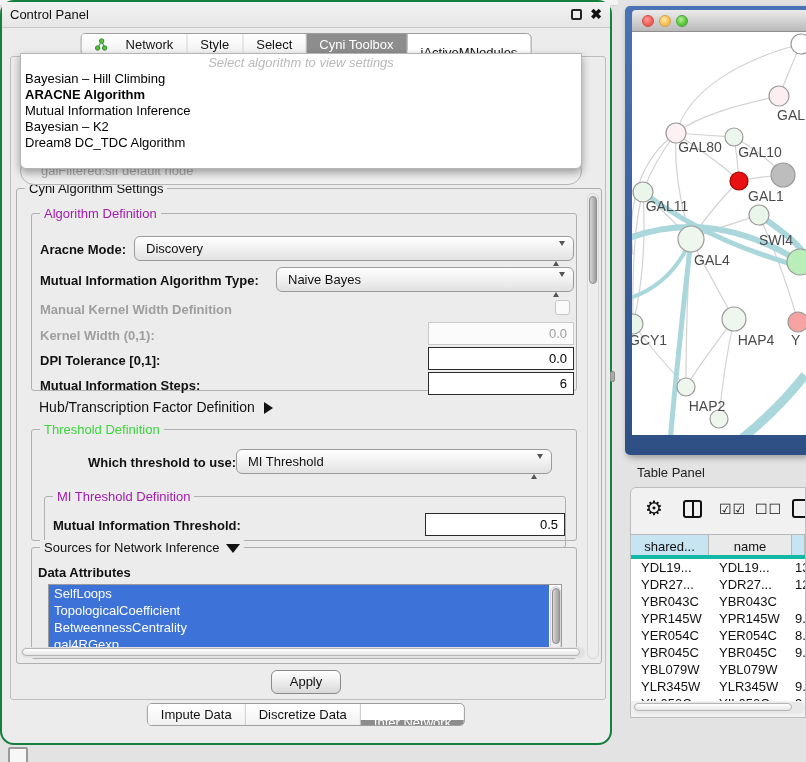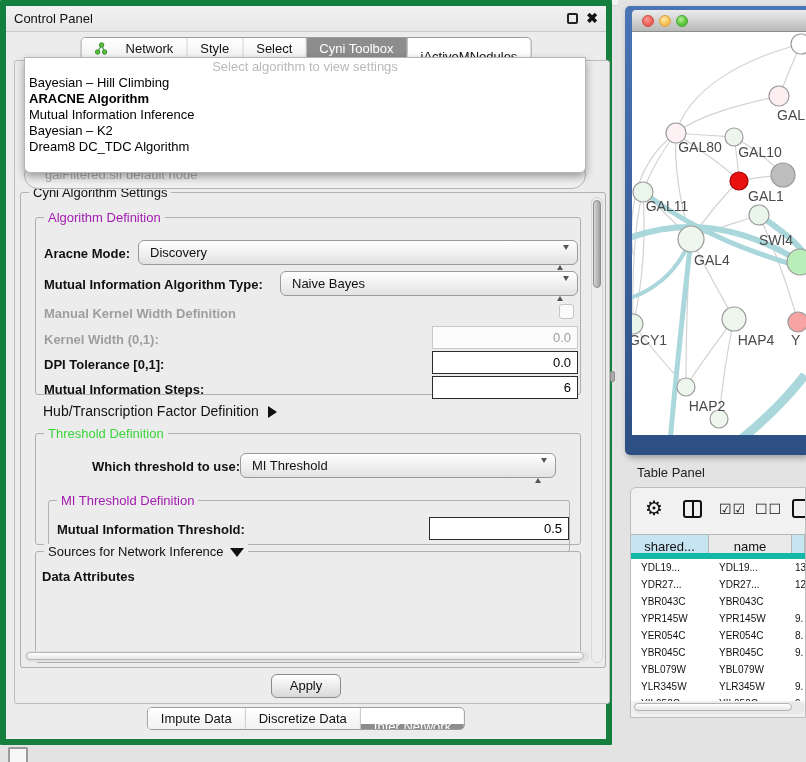--- a/index.html
+++ b/index.html
@@ -2,41 +2,41 @@
 <html><head>
 <meta charset="utf-8">
 <style>
   * { margin:0; padding:0; box-sizing:border-box; }
   body { font-family:"Liberation Sans", sans-serif; }
   #root { position:relative; width:806px; height:762px; background:#e3e3e3; overflow:hidden; font-size:13px; color:#111; }
 
   .top-strip { position:absolute; left:0; top:0; width:618px; height:6px; background:#f3f3f3; border-bottom:1px solid #d8d8d8; }
 
   
-  .cp-window { position:absolute; left:0; top:6; width:612px; height:745px; background:#ececec; border:6px solid #15803d; border-radius:1px; }
+  .cp-window { position:absolute; left:0; top:6; width:612px; height:745px; background:#ececec; border:2px solid #15803d; border-radius:14px; }
   .cp-titlebar { position:absolute; left:0; top:0; width:100%; height:26px; border-bottom:1px solid #c9c9c9; background:linear-gradient(#f2f2f2,#e6e6e6); }
   .cp-title { position:absolute; left:8px; top:5px; font-size:13px; color:#111; }
   .cp-float { position:absolute; right:28px; top:7px; width:11px; height:11px; border:2px solid #222; border-radius:2px; }
   .cp-close { position:absolute; right:8px; top:4px; font-weight:bold; font-size:14px; color:#111; }
 
   .tabbar { position:absolute; left:50%; transform:translateX(-50%); display:flex; height:23px; border:1px solid #9d9d9d; border-radius:5px; overflow:hidden; background:#fff; }
   .tab { display:flex; align-items:center; gap:18px; padding:0 13px; font-size:13px; background:linear-gradient(#ffffff,#f1f1f1); border-right:1px solid #c6c6c6; color:#111; white-space:nowrap; }
   .tab:last-child { border-right:none;margin-top:16px; }
   .tab.sel { background:#8d8d8d; color:#fff; }
   .tabbar.top-tabs { top:31px; }
   .tabbar.bottom-tabs { top:701px; }
 
   .cp-body { position:absolute; left:8px; top:54px; width:596px; height:644px; border:1px solid #bdbdbd; border-radius:3px; background:#ececec; }
 
   
   .bg-combo { position:absolute; left:18px; top:155px; width:562px; height:28px; border:1px solid #b5b5b5; border-radius:14px; background:#f0f0f0; color:#a9a9a9; line-height:26px; padding-left:20px; z-index:1; }
 
   
   .dropdown { position:absolute; left:18px; top:51px; width:562px; height:116px; background:#fff; border:1px solid #b5b5b5; border-radius:0 0 6px 6px; box-shadow:0 4px 9px rgba(0,0,0,0.35); z-index:10; }
-  .dd-header { height:17px; line-height:17px; text-align:center; color:#b9b9b9; font-size:13px; }
+  .dd-header { height:17px; line-height:17px; text-align:center; color:#b9b9b9; font-size:13px;font-style:italic; }
   .dd-item { height:16px; line-height:16px; padding-left:4px; font-size:13px; color:#000; white-space:nowrap; }
   .dd-item.bold { font-weight:bold; }
 
   
   .group { position:absolute; border:1px solid #b0b0b0; border-radius:3px; }
   .legend { position:absolute; top:-8px; left:8px; background:#ececec; padding:0 4px; font-size:13px; white-space:nowrap; }
   .legend.blue { color:#a21caf; }
   .legend.green { color:#3bd53b; }
 
   .lbl { position:absolute; font-size:13px; font-weight:bold; white-space:nowrap; }
@@ -76,24 +76,24 @@
   .net-canvas { position:absolute; left:7px; top:26px; right:0; bottom:20px; background:#fff; overflow:hidden; }
 
   
   .tp-label { position:absolute; left:637px; top:465px; font-size:13px; color:#222; }
   .tp-panel { position:absolute; left:630px; top:487px; width:176px; height:231px; background:#f1f1f1; border:1px solid #bdbdbd; border-radius:6px 0 0 0; overflow:hidden; }
   .tp-gear { position:absolute; left:14px; top:8px; font-size:20px; color:#111; }
   .tp-colicon { position:absolute; left:52px; top:12px; width:19px; height:18px; border:2px solid #111; border-radius:3px; }
   .tp-colicon::after { content:""; position:absolute; left:6.5px; top:0; width:2px; height:14px; background:#111; }
   .tp-checks { position:absolute; top:13px; font-size:14px; color:#111; letter-spacing:1px; }
   .tp-docicon { position:absolute; left:161px; top:11px; width:22px; height:19px; border:2px solid #111; border-radius:3px; background:#f1f1f1; }
-  .tp-header { position:absolute; left:0; top:46px; width:100%; height:25px; display:flex; border-top:1px solid #b7b7b7; border-bottom:6px solid #14b8a6; }
+  .tp-header { position:absolute; left:0; top:46px; width:100%; height:25px; display:flex; border-top:1px solid #b7b7b7; border-bottom:4px solid #14b8a6; }
   .tp-hcell { height:100%; border-right:1px solid #b7b7b7; font-size:13px; text-align:center; line-height:23px; color:#111; }
   .tp-rows { position:absolute; left:0; top:71px; width:100%; height:142px; background:#fff; overflow:hidden; }
-  .tp-row { display:flex; height:17px; line-height:17px; font-size:10px; }
+  .tp-row { display:flex; height:17px; line-height:17px; font-size:13px; }
   .tp-c1 { width:77px; padding-left:10px; white-space:nowrap; overflow:hidden; }
   .tp-c2 { width:83px; padding-left:11px; white-space:nowrap; overflow:hidden; }
   .tp-c3 { flex:1; padding-left:4px; white-space:nowrap; overflow:hidden; }
   .tp-hscroll { position:absolute; left:2px; top:214px; width:172px; height:12px; background:#e8e8e8; border-radius:6px; }
 
   .mini-icon { position:absolute; left:8px; top:747px; width:20px; height:18px; border:2px solid #9a9a9a; border-radius:2px; background:#f7f7f7; }
   .splitter-handle { position:absolute; left:610px; top:371px; width:5px; height:11px; background:#aaa; border:1px solid #8d8d8d; border-radius:2px; }
 </style>
 </head>
 <body>
@@ -200,20 +200,29 @@
           <input class="tfield" style="left: 380px; top: 16px; width: 140px;" value="0.5">
         </div>
       </div>
 
       <div class="group" style="left:14px; top:358px; width:546px; height:112px;">
         <span class="legend">
           <span>Sources for Network Inference</span><span class="arrow-down-glyph"></span>
         </span>
         <span class="lbl" style="left:6px; top:17px;">Data Attributes</span>
 
+        <div class="attr-list" style="left:16px; top:36px; width:514px; height:70px;">
+          <div class="attr-item" style="width:500px;">SelfLoops</div>
+          <div class="attr-item" style="width:500px;">TopologicalCoefficient</div>
+          <div class="attr-item" style="width:500px;">BetweennessCentrality</div>
+          <div class="attr-item" style="width:500px;">gal4RGexp</div>
+          <div class="vscroll" style="right:0px; top:1px; height:66px; width:11px;">
+            <div class="vthumb" style="top:1px; height:56px;"></div>
+          </div>
+        </div>
       </div>
 
       <div class="hscroll" style="left:4px; top:458px; width:564px;">
         <div class="hthumb" style="width:558px;"></div>
       </div>
     </div>
 
     <div class="apply-btn">Apply</div>
 
     <div class="tabbar bottom-tabs">

